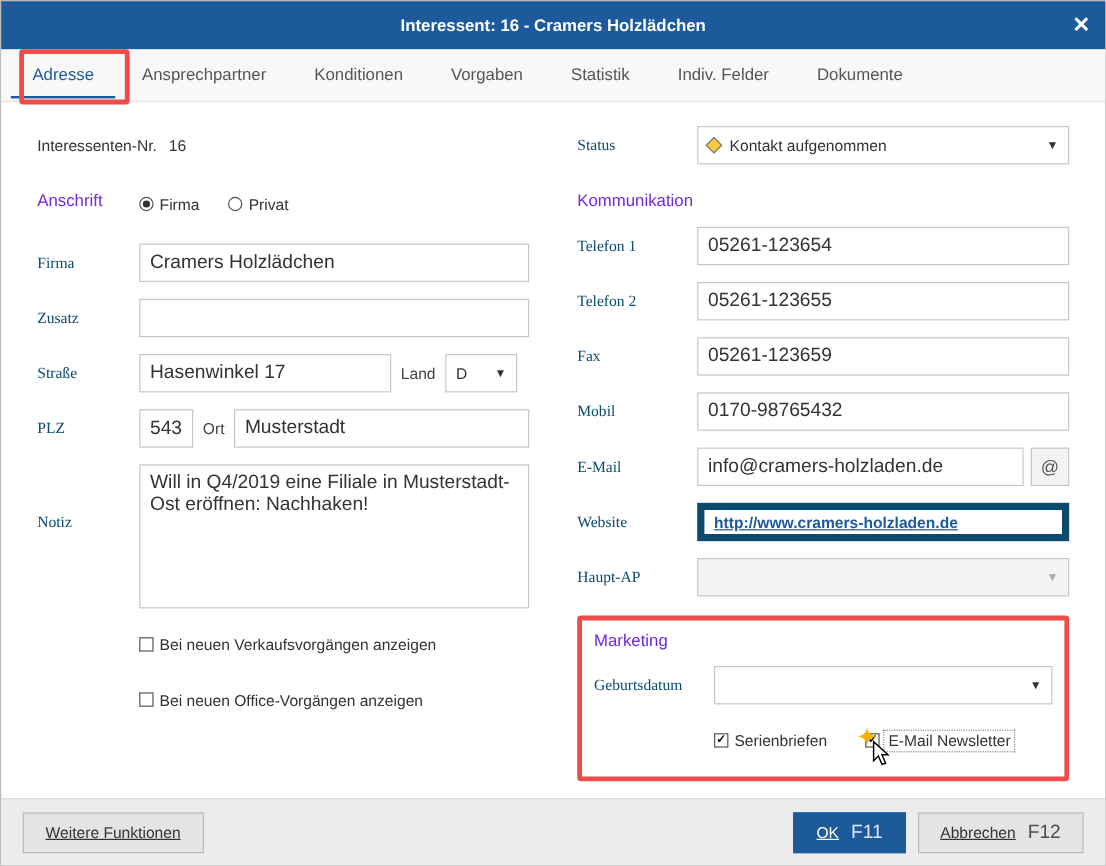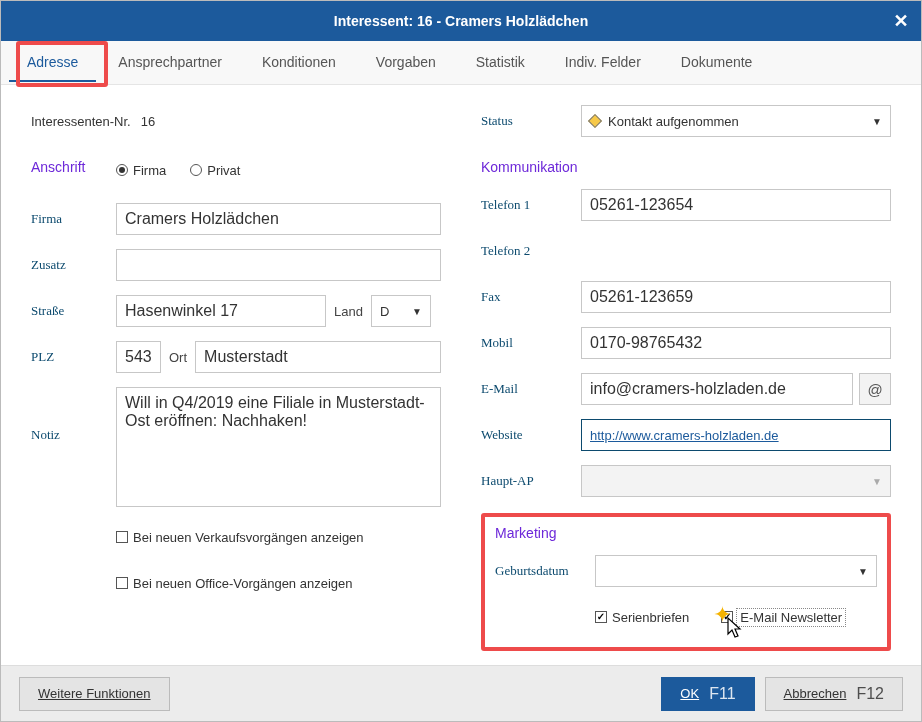--- a/index.html
+++ b/index.html
@@ -344,39 +344,40 @@
       </div>
 
       <div class="section-title">Kommunikation</div>
 
       <div class="row">
         <span class="lbl wider">Telefon 1</span>
         <input type="text" class="input-full" value="05261-123654" style="">
       </div>
       <div class="row">
         <span class="lbl wider">Telefon 2</span>
+        <input type="text" class="input-full" value="05261-123655" style="">
       </div>
       <div class="row">
         <span class="lbl wider">Fax</span>
         <input type="text" class="input-full" value="05261-123659" style="">
       </div>
       <div class="row">
         <span class="lbl wider">Mobil</span>
         <input type="text" class="input-full" value="0170-98765432" style="">
       </div>
       <div class="row">
         <span class="lbl wider">E-Mail</span>
         <input type="text" class="input-full" value="info@cramers-holzladen.de" style="">
         <div class="at-btn">
           <span>@</span>
         </div>
       </div>
       <div class="row">
         <span class="lbl wider">Website</span>
-        <div class="select-full" style="border:1px solid #0c4a6e;">
+        <div class="select-full" style="border:6px solid #0c4a6e;font-weight:bold;">
           <span class="link">http://www.cramers-holzladen.de</span>
         </div>
       </div>
       <div class="row">
         <span class="lbl wider">Haupt-AP</span>
         <div class="select-full disabled">
           <span></span>
           <span class="select-arrow" style="color:#aaa;">▼</span>
         </div>
       </div>

